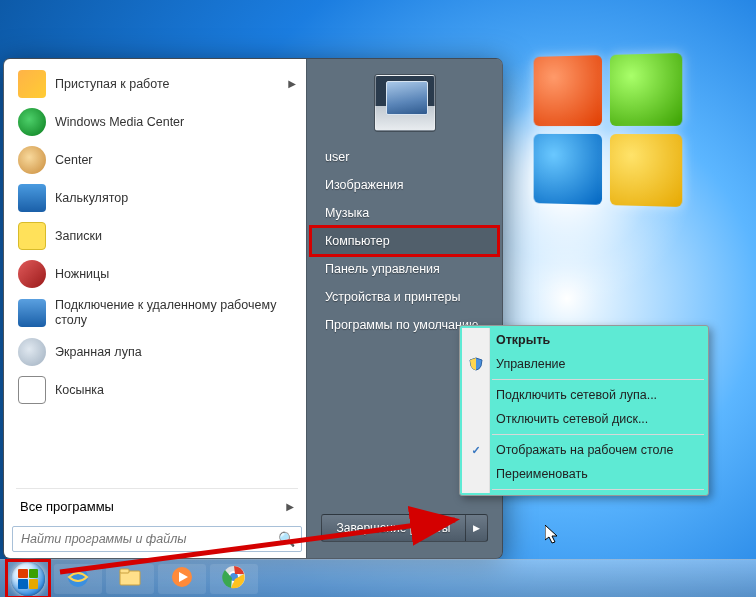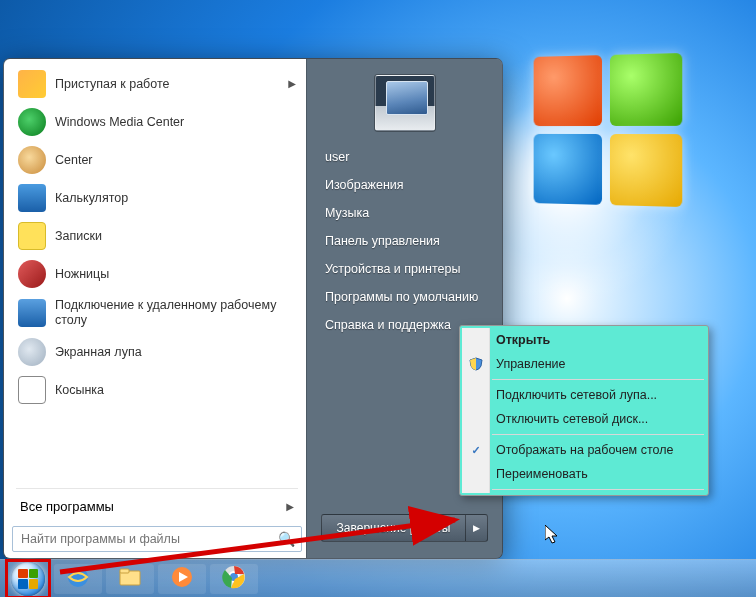--- a/index.html
+++ b/index.html
@@ -45,21 +45,21 @@
   .program-item .icon { width: 28px; height: 28px; margin-right: 9px; flex-shrink: 0; display:flex; align-items:center; justify-content:center; }
   .program-item .chev { margin-left: auto; font-size: 10px; color: #555; }
   .divider { height: 1px; background: #e6e6e6; margin: 4px 6px; }
   .all-programs { display: flex; align-items: center; padding: 6px 10px; font-size: 13px; cursor: pointer; justify-content: space-between; }
   .all-programs .chev { margin-left: auto; font-size: 10px; color: #555; }
 
   .search-box {
     margin: 6px 2px 0 2px; height: 26px; border: 1px solid #a8c0d8; border-radius: 2px;
     display: flex; align-items: center; background: #fff;
   }
-  .search-box input { flex: 1; border: none; outline: none; color: #888; font-size: 12.5px; padding: 0 8px; background: transparent; }
+  .search-box input { flex: 1; border: none; outline: none; font-style: italic; color: #888; font-size: 12.5px; padding: 0 8px; background: transparent; }
   .search-box .mag { width: 28px; text-align: center; color: #5a7fa6; font-size: 14px; }
 
   .right-pane {
     flex: 1; padding: 10px 4px; display: flex; flex-direction: column; color: #fff;
     background: #60707e;
     border-left: 1px solid rgba(0,0,0,0.2);
     border-radius: 0 6px 6px 0;
   }
   .user-pic {
     width: 60px; height: 56px; margin: 6px auto 12px; position: relative;
@@ -235,24 +235,24 @@
       <span class="mag">🔍</span>
     </div>
   </div>
 
   <div class="right-pane">
     <div class="user-pic"></div>
     <div id="rp-list">
         <div class="rp-item">user</div>
         <div class="rp-item">Изображения</div>
         <div class="rp-item">Музыка</div>
+        <div class="rp-item selected">Компьютер</div>
         <div class="rp-item">Панель управления</div>
         <div class="rp-item">Устройства и принтеры</div>
         <div class="rp-item">Программы по умолчанию</div>
-        <div class="rp-item">Справка и поддержка</div>
       </div>
     <div class="shutdown">
       <div class="shutdown-main">
         <span>Завершение работы</span>
       </div>
       <div class="shutdown-arrow">▶</div>
     </div>
   </div>
 </div>
 

